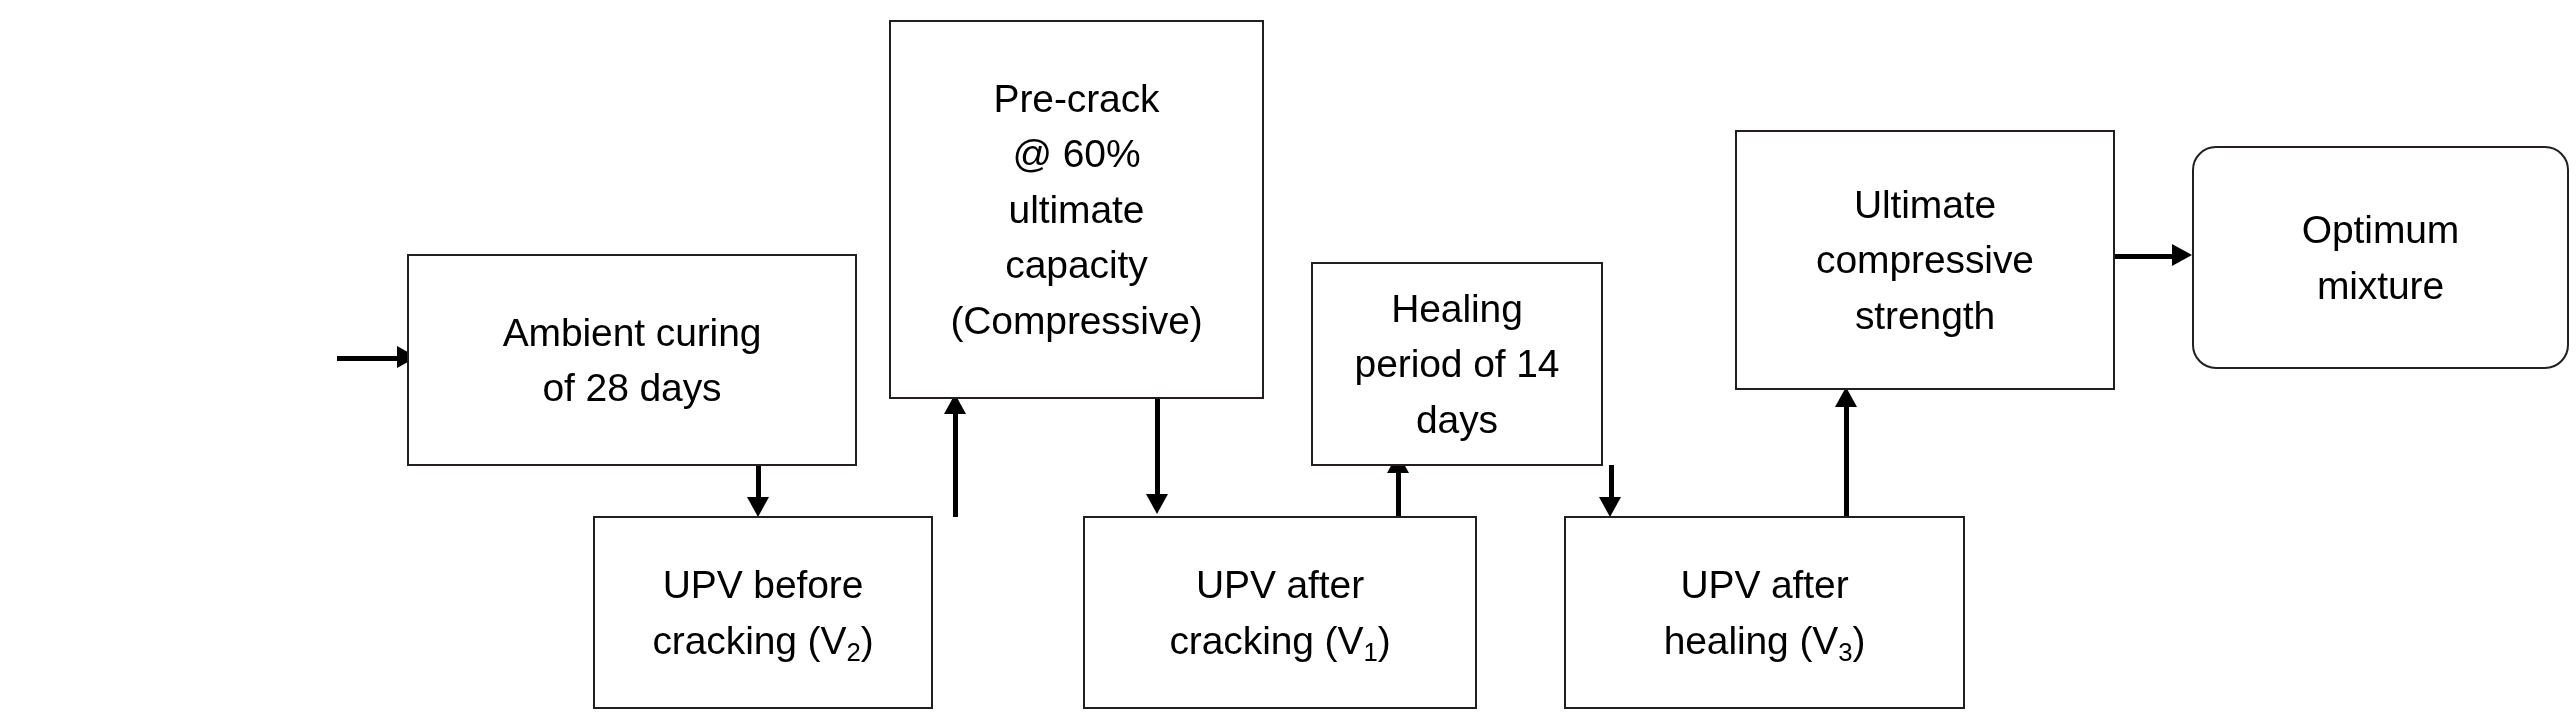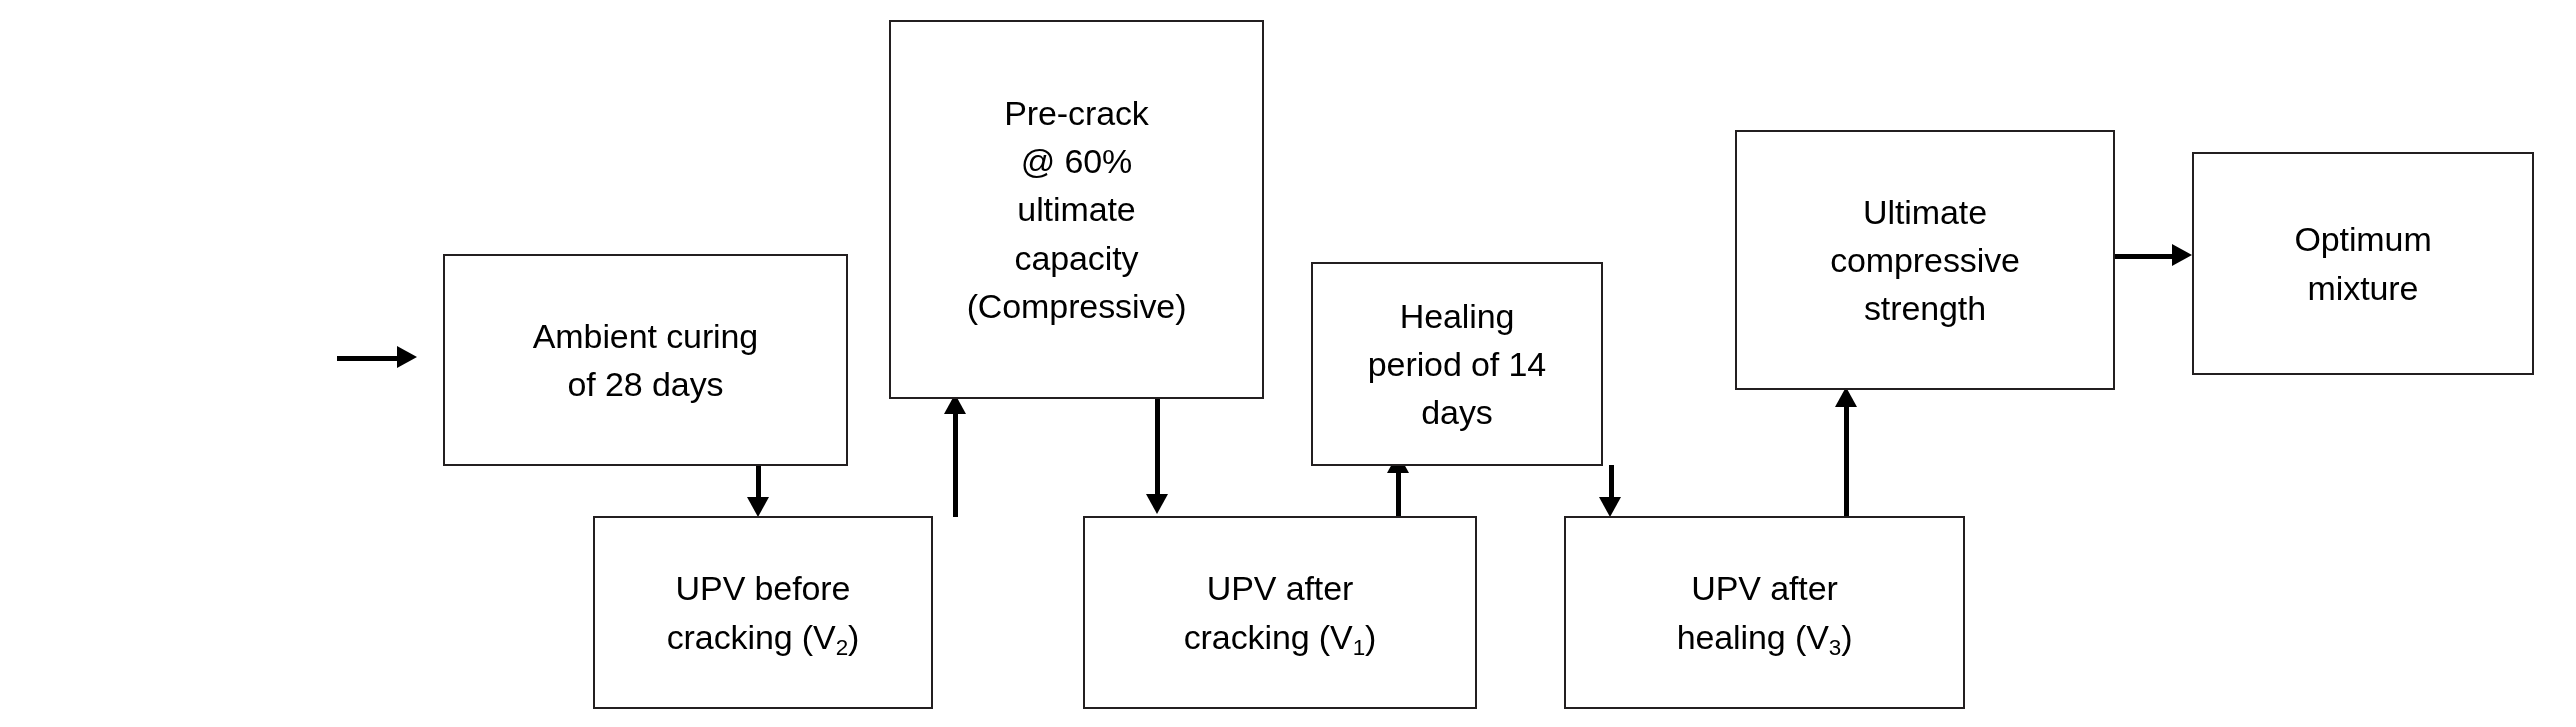--- a/index.html
+++ b/index.html
@@ -19,21 +19,21 @@
     position: absolute;
     box-sizing: border-box;
     border: 2.6px solid #231f20;
     background: #ffffff;
     display: flex;
     align-items: center;
     justify-content: center;
     text-align: center;
     color: #000000;
     font-family: "Liberation Sans", sans-serif;
-    font-size: 34px;
+    font-size: 39px;
     line-height: 1.42;
     font-weight: 400;
     z-index: 3;
     letter-spacing: -0.1px;
   }
   .node .txt {
     padding: 0 6.6px;
     white-space: pre-line;
   }
   .node sub {
@@ -96,21 +96,21 @@
   <div class="seg v" style="left:1609px; top:465px; height:41px;"></div>
   <div class="head down" style="left:1599px; top:497px;"></div>
 
   <div class="seg v" style="left:1844px; top:404px; height:115px;"></div>
   <div class="head up" style="left:1835px; top:387px;"></div>
 
   <div class="seg h" style="left:2112px; top:254px; width:61px;"></div>
   <div class="head right" style="left:2172px; top:244px;"></div>
 
 
-  <div class="node" style="left:407px; top:254px; width:405px; height:212px;margin-left:36px;">
+  <div class="node" style="left:407px; top:254px; width:450px; height:212px;">
     <span class="txt">Ambient curing
 of 28 days</span>
   </div>
 
   <div class="node" style="left:889px; top:20px; width:375px; height:379px;">
     <span class="txt">Pre-crack
 @ 60%
 ultimate
 capacity
 (Compressive)</span>
@@ -121,21 +121,21 @@
 period of 14
 days</span>
   </div>
 
   <div class="node" style="left:1735px; top:130px; width:380px; height:260px;">
     <span class="txt">Ultimate
 compressive
 strength</span>
   </div>
 
-  <div class="node" style="left:2192px; top:152px; width:342px; height:223px;">
+  <div class="node" style="left:2192px; top:146px; width:377px; height:223px;border-radius:24px;">
     <span class="txt">Optimum
 mixture</span>
   </div>
 
   <div class="node" style="left:593px; top:516px; width:340px; height:193px;">
     <span class="txt"><span>UPV before
 cracking (V</span><sub>2</sub><span>)</span></span>
   </div>
 
   <div class="node" style="left:1083px; top:516px; width:394px; height:193px;">

